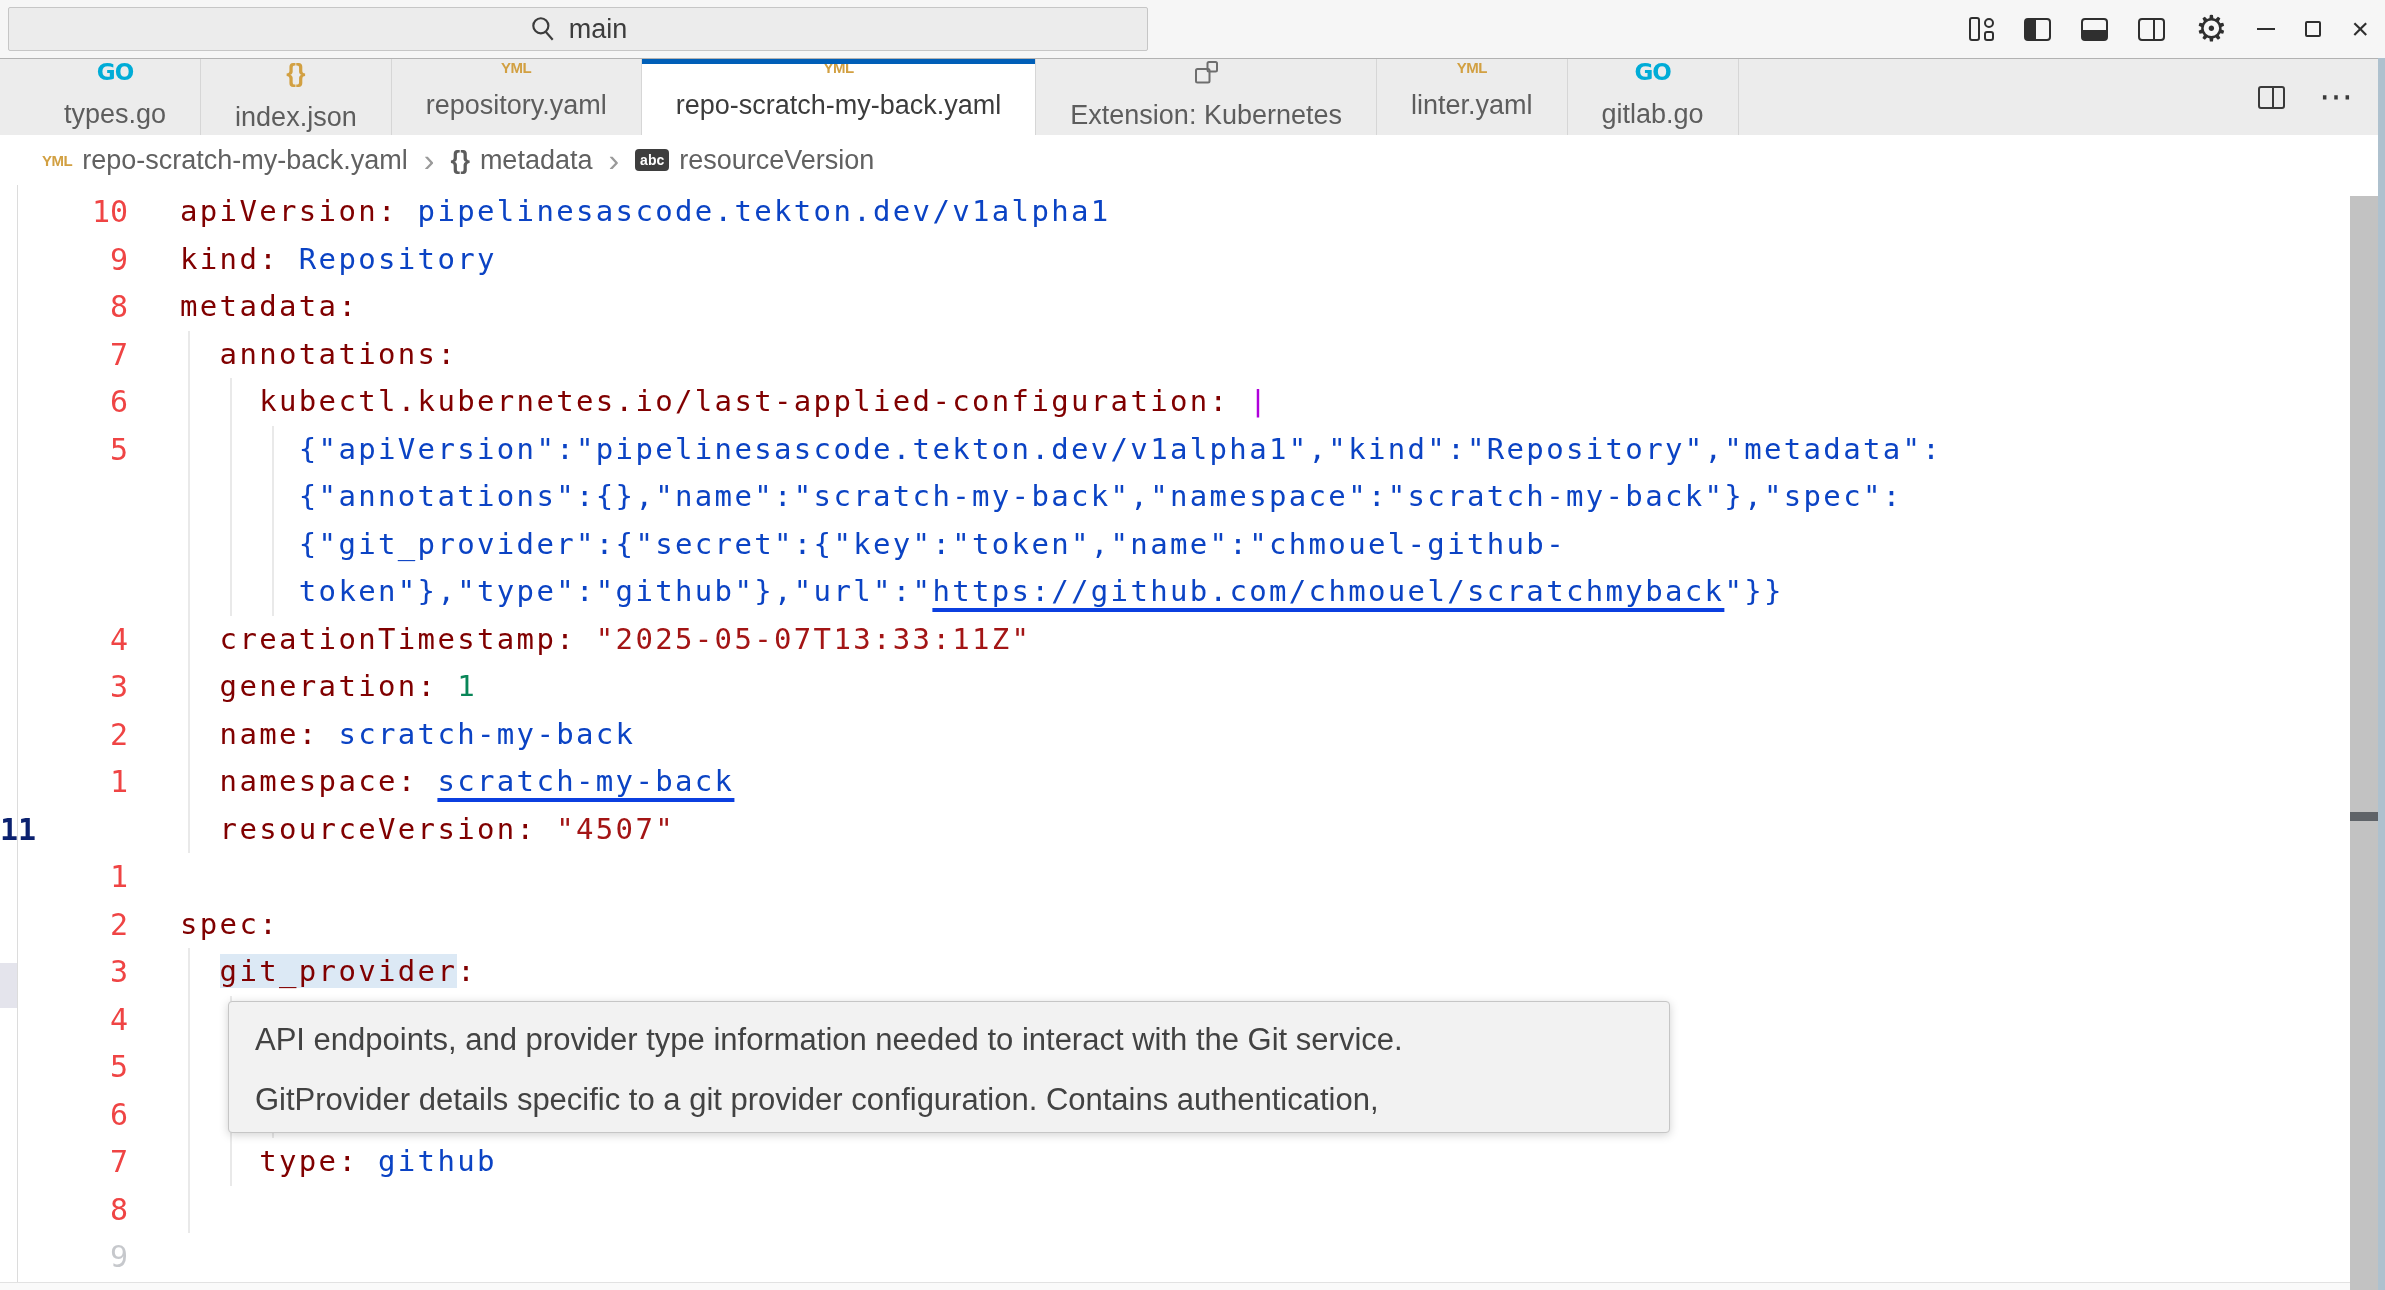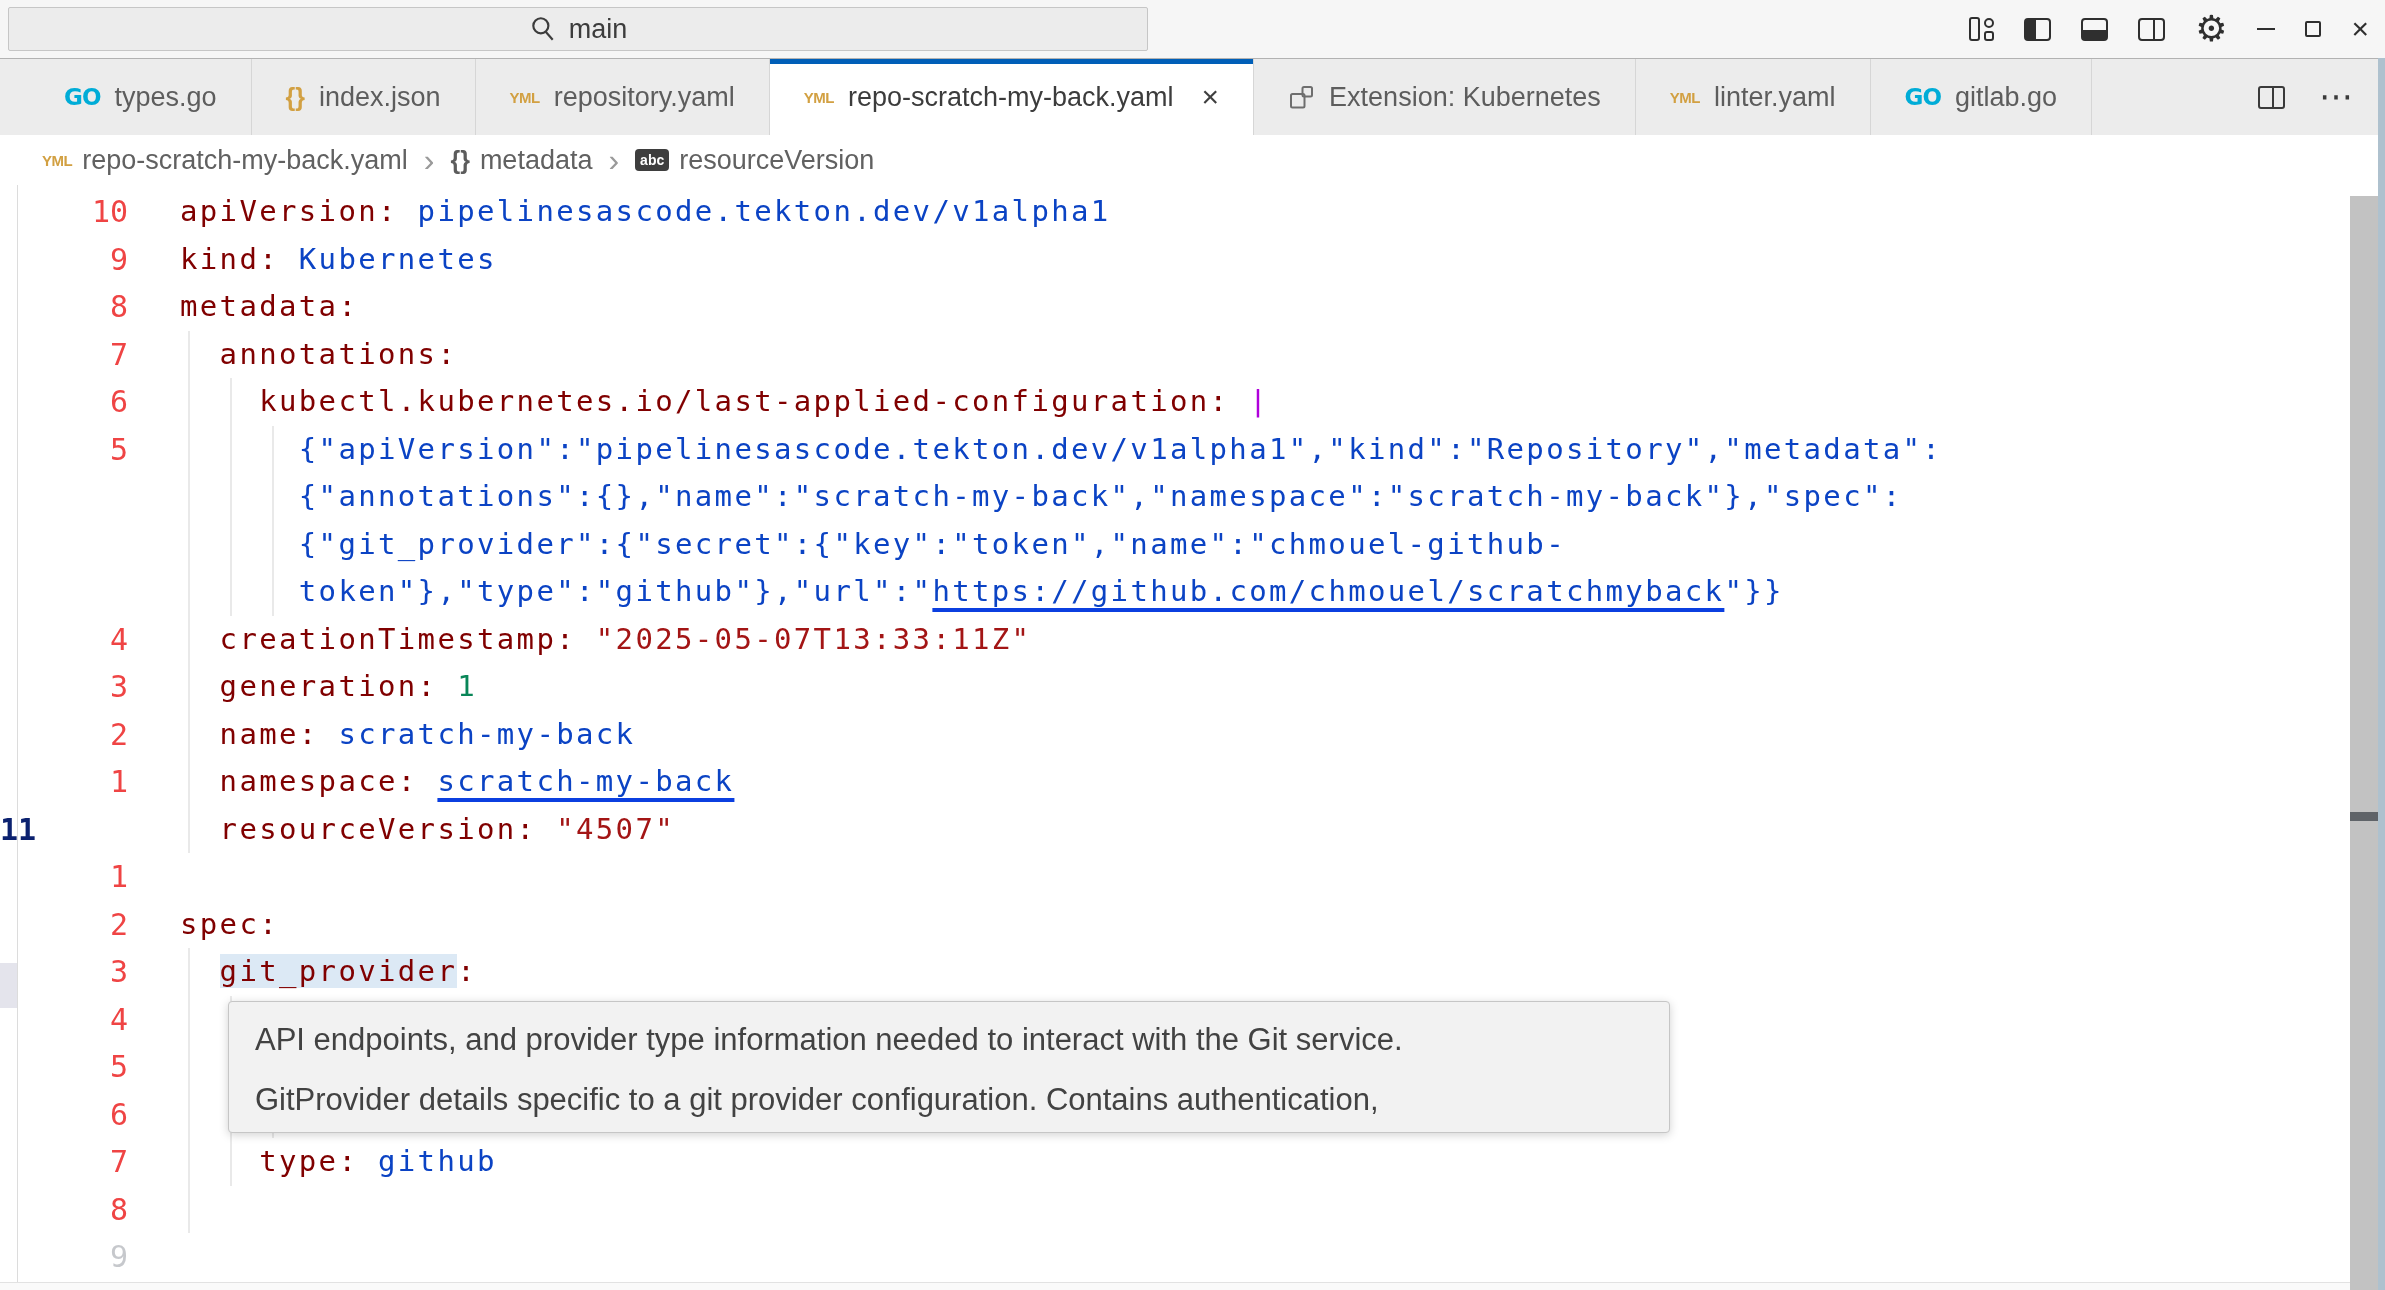--- a/index.html
+++ b/index.html
@@ -26,21 +26,21 @@
   .gear { font-size:36px; color:#2f2f2f; line-height:1; font-family:"DejaVu Sans",sans-serif; }
   .minbtn { width:18px; border-bottom:2.5px solid #2f2f2f; height:2px; }
   .maxbtn { width:16px; height:16px; border:2.5px solid #2f2f2f; border-radius:2px; }
   .closebtn { font-size:30px; color:#2f2f2f; line-height:1; }
 
   
   .tabbar { position:absolute; top:58px; left:0; width:2385px; height:77px;
             background:#ececec; border-top:1px solid #b2b2b2; display:flex; }
   .tab { display:flex; align-items:center; gap:14px; padding:0 34px; font-size:27px;
          color:#5d5d5d; background:#ececec; border-right:1px solid #d6d6d6;
-         position:relative; white-space:nowrap; }
+         position:relative; white-space:nowrap;flex-direction:column; }
   .tab:first-child { margin-left:30px; }
   .tab.active { background:#fff; color:#3c3c3c; }
   .tab.active::before { content:""; position:absolute; top:0; left:0; right:0; height:5px; background:#005fb8; }
   .tab .close { font-size:30px; color:#3f3f3f; margin-left:14px; line-height:1; }
   .tabactions { margin-left:auto; display:flex; align-items:center; gap:34px; padding-right:30px; }
   .spliteditor { width:27px; height:23px; border:2.5px solid #3a3a3a; border-radius:3px; position:relative; }
   .spliteditor::after { content:""; position:absolute; top:0; bottom:0; left:50%; border-left:2.5px solid #3a3a3a; }
   .moredots { font-size:34px; color:#3a3a3a; letter-spacing:2px; line-height:0.4; }
 
   
@@ -195,21 +195,21 @@
 <div class="editor">
   <div class="editor-leftborder"></div>
   <div class="left-nub"></div>
   <div class="editor-lines">
       <div class="row">
         <div class="gutter">10</div>
         <div class="codeline"><span class="tk-k">apiVersion:</span><span class="tk-p"> </span><span class="tk-v">pipelinesascode.tekton.dev/v1alpha1</span></div>
       </div>
       <div class="row">
         <div class="gutter">9</div>
-        <div class="codeline"><span class="tk-k">kind:</span><span class="tk-p"> </span><span class="tk-v">Kubernetes</span></div>
+        <div class="codeline"><span class="tk-k">kind:</span><span class="tk-p"> </span><span class="tk-v">Repository</span></div>
       </div>
       <div class="row">
         <div class="gutter">8</div>
         <div class="codeline"><span class="tk-k">metadata:</span></div>
       </div>
       <div class="row">
         <div class="gutter">7</div>
         <span class="guide" style="left: 188px;"></span>
         <div class="codeline"><span>  </span><span class="tk-k">annotations:</span></div>
       </div>

